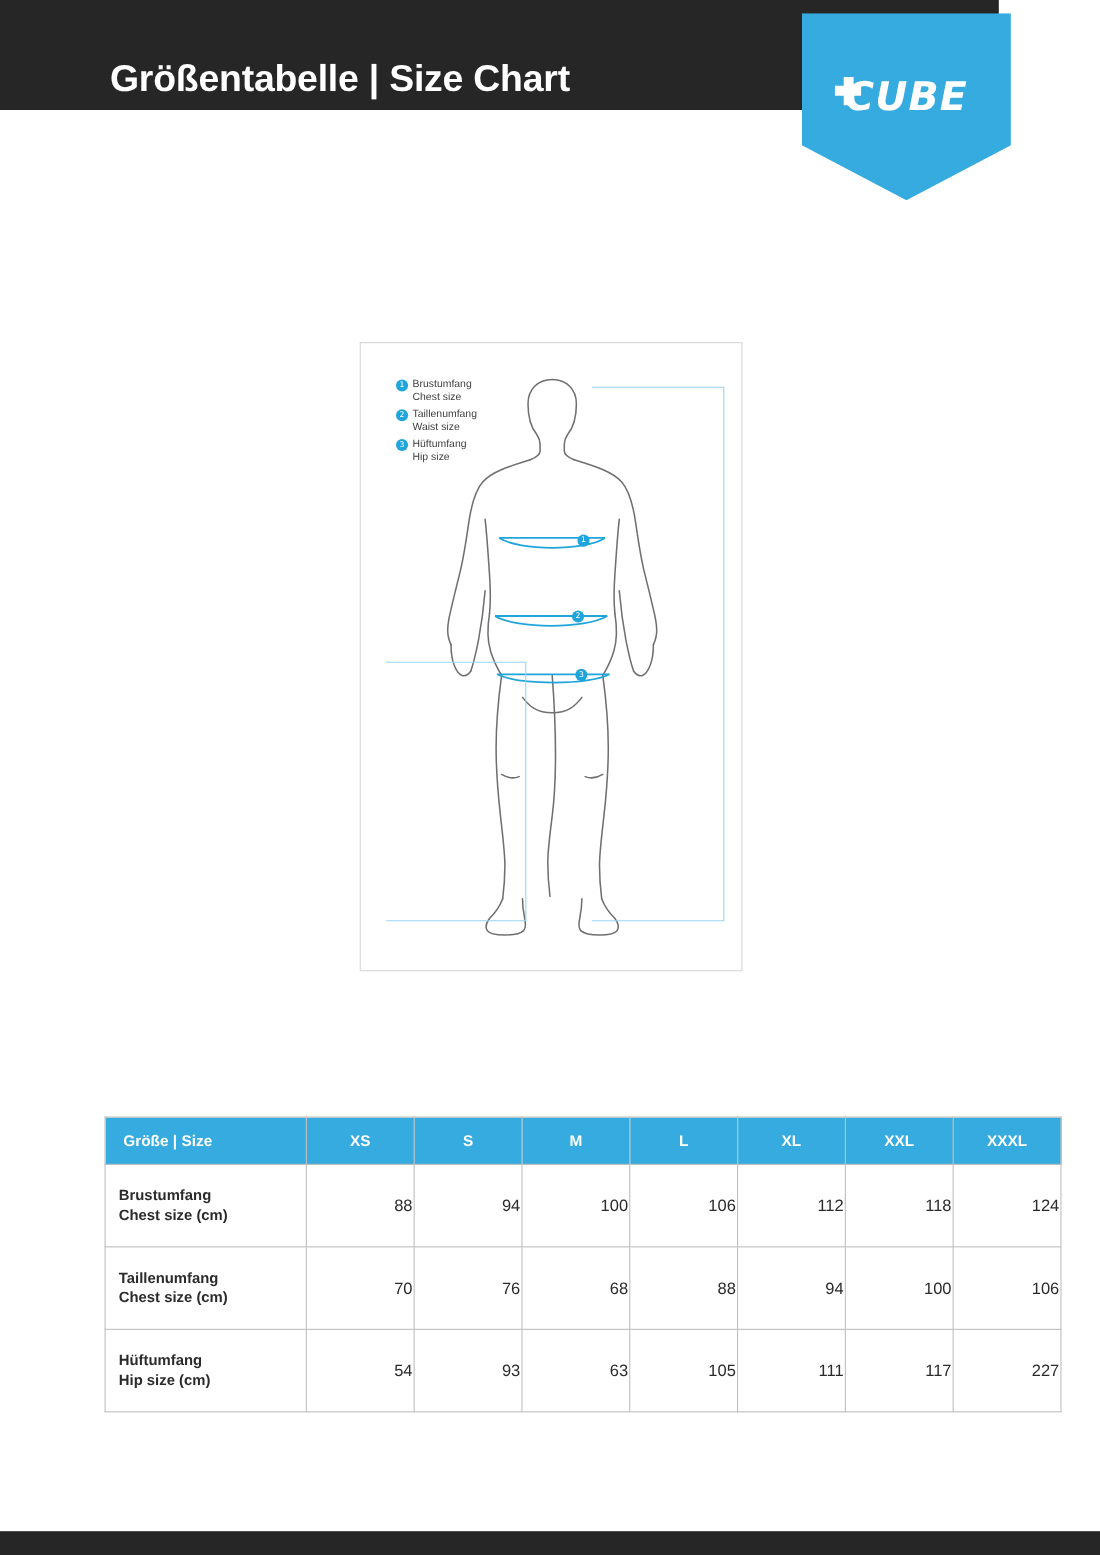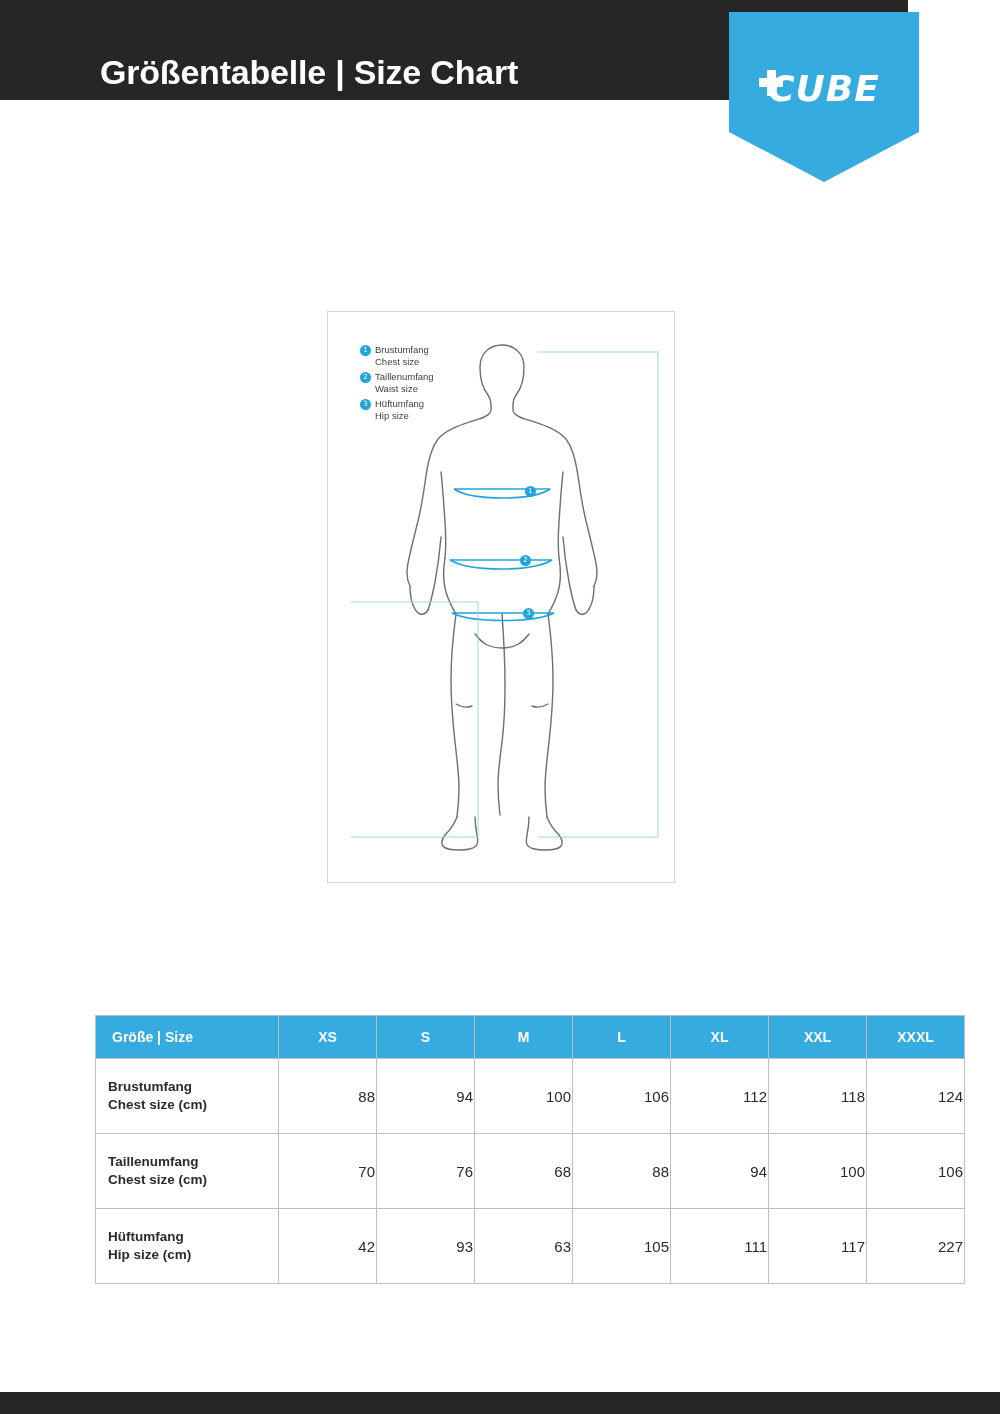--- a/index.html
+++ b/index.html
@@ -334,21 +334,21 @@
         <td>88</td>
         <td>94</td>
         <td>100</td>
         <td>106</td>
       </tr>
       <tr>
         <td class="label">
           <span class="de">Hüftumfang</span>
           <span class="en">Hip size (cm)</span>
         </td>
-        <td>42</td>
+        <td>54</td>
         <td>93</td>
         <td>63</td>
         <td>105</td>
         <td>111</td>
         <td>117</td>
         <td>227</td>
       </tr>
     </tbody>
   </table>
 </div>

